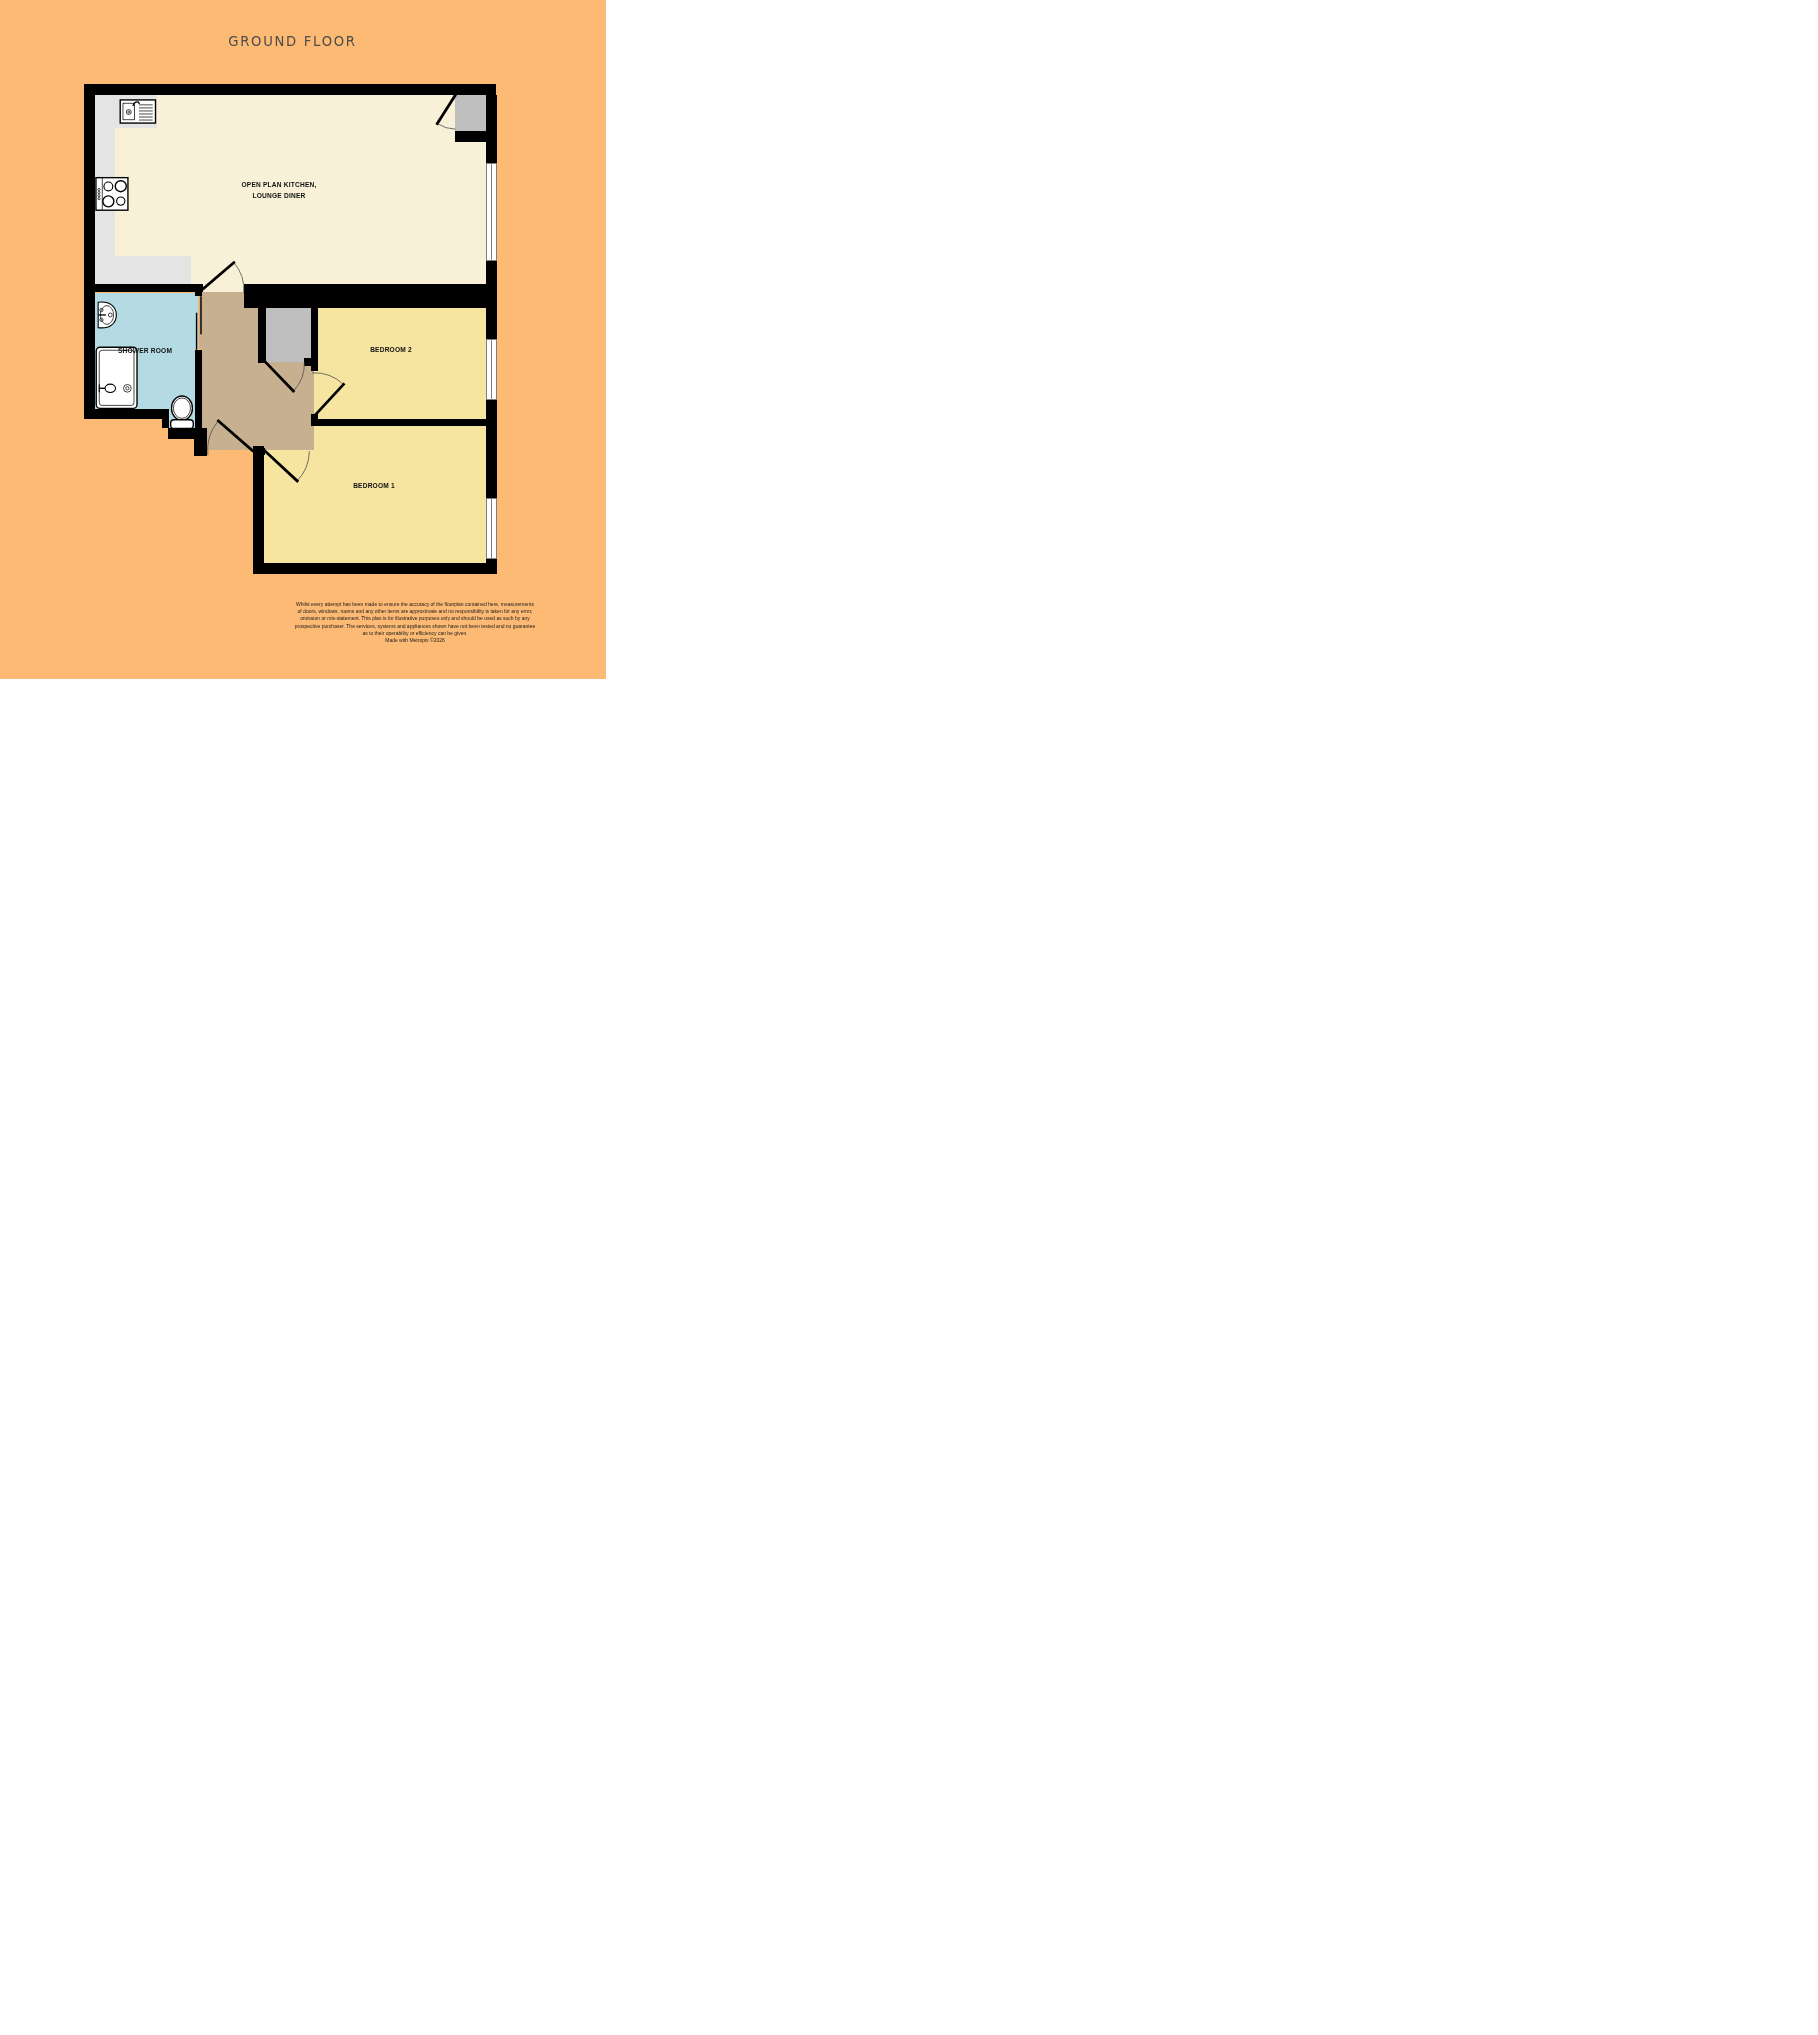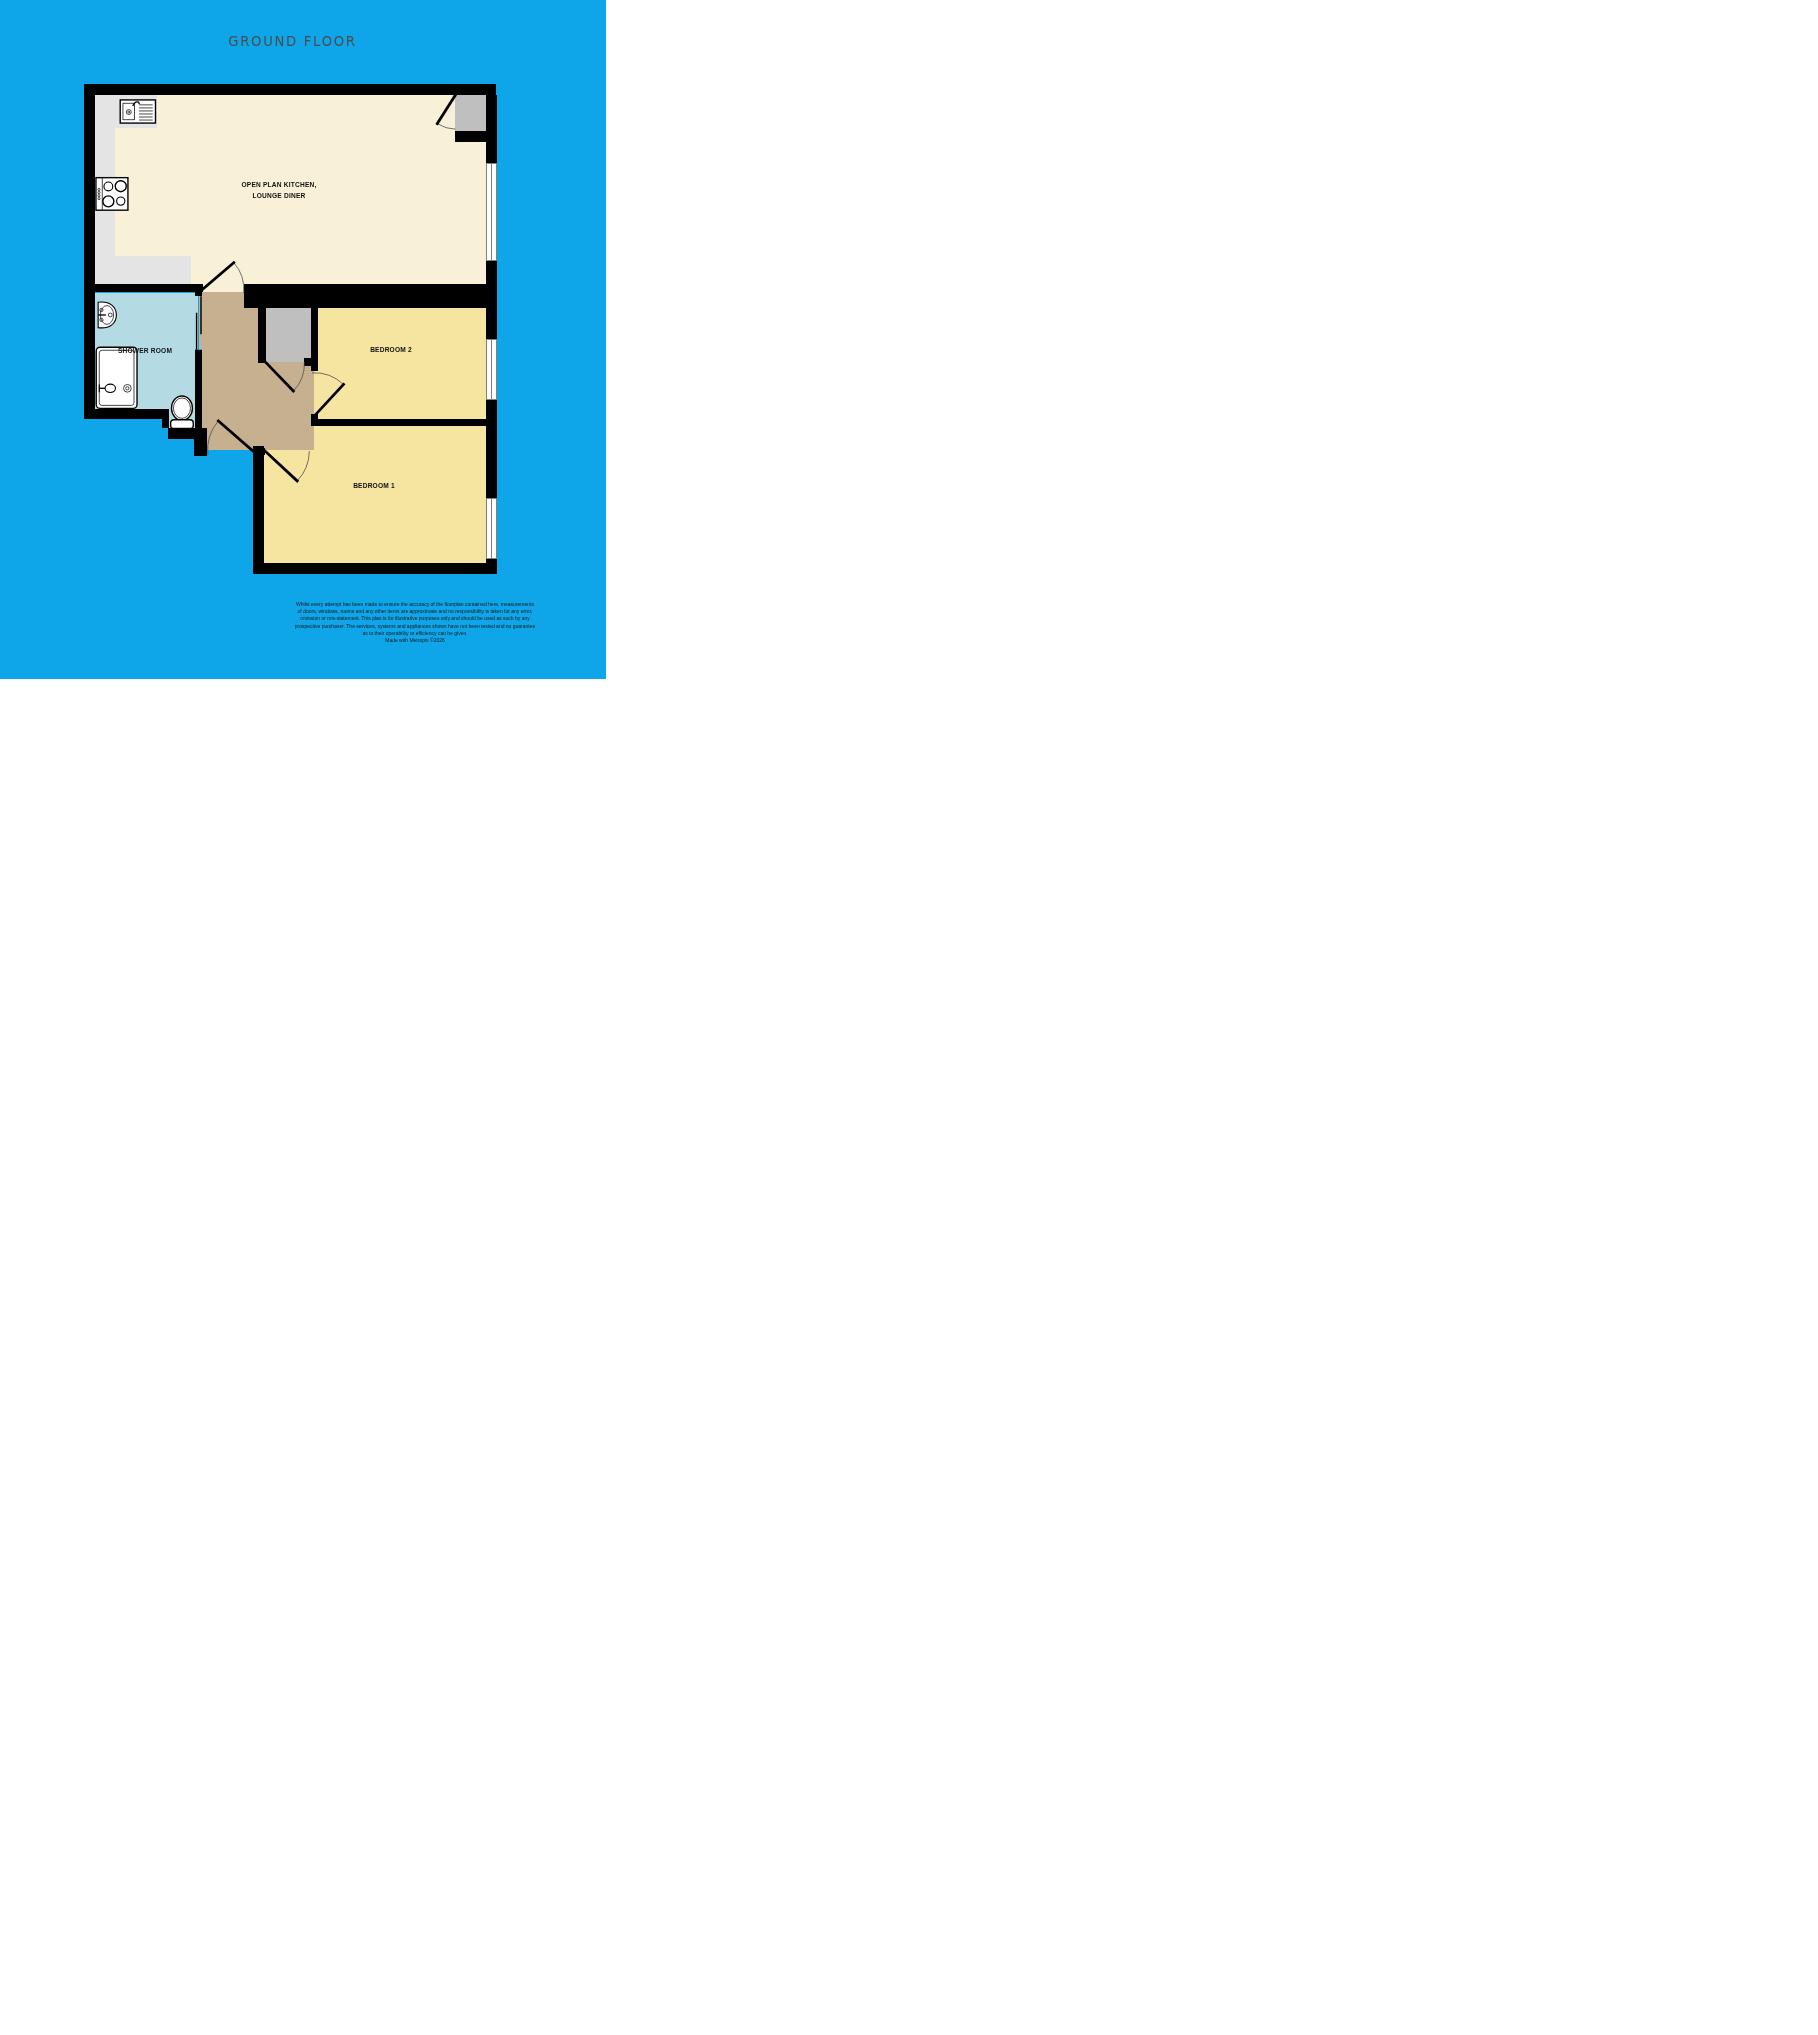--- a/index.html
+++ b/index.html
@@ -1,19 +1,19 @@
 <!DOCTYPE html>
 <html style="--cream: #f8f1d8; --yellow: #f5e5a0; --tan: #c7b090; --blue: #b4dbe4; --counter: #e4e4e4; --cupboard: #bfbfbf; --wall: #000000; --title-color: #4c4c4c; --arc: #4a4a4a; --window-line: #7f7f7f;font-size:8.8px"><head>
 <meta charset="utf-8">
 <style>
   html,body{margin:0;padding:0;background:#fff;}
   .page{
     position:relative;
     width:606px;height:679px;
-    background:#0ea5e9;
+    background:#fdba74;
     font-family:"Liberation Sans", sans-serif;
     overflow:hidden;
   }
   .title{
     position:absolute;left:0;top:34px;width:585px;
     text-align:center;
     font-size:13.2px;letter-spacing:1.7px;
     color:var(--title-color);
     font-family:"DejaVu Sans", sans-serif;
   }

